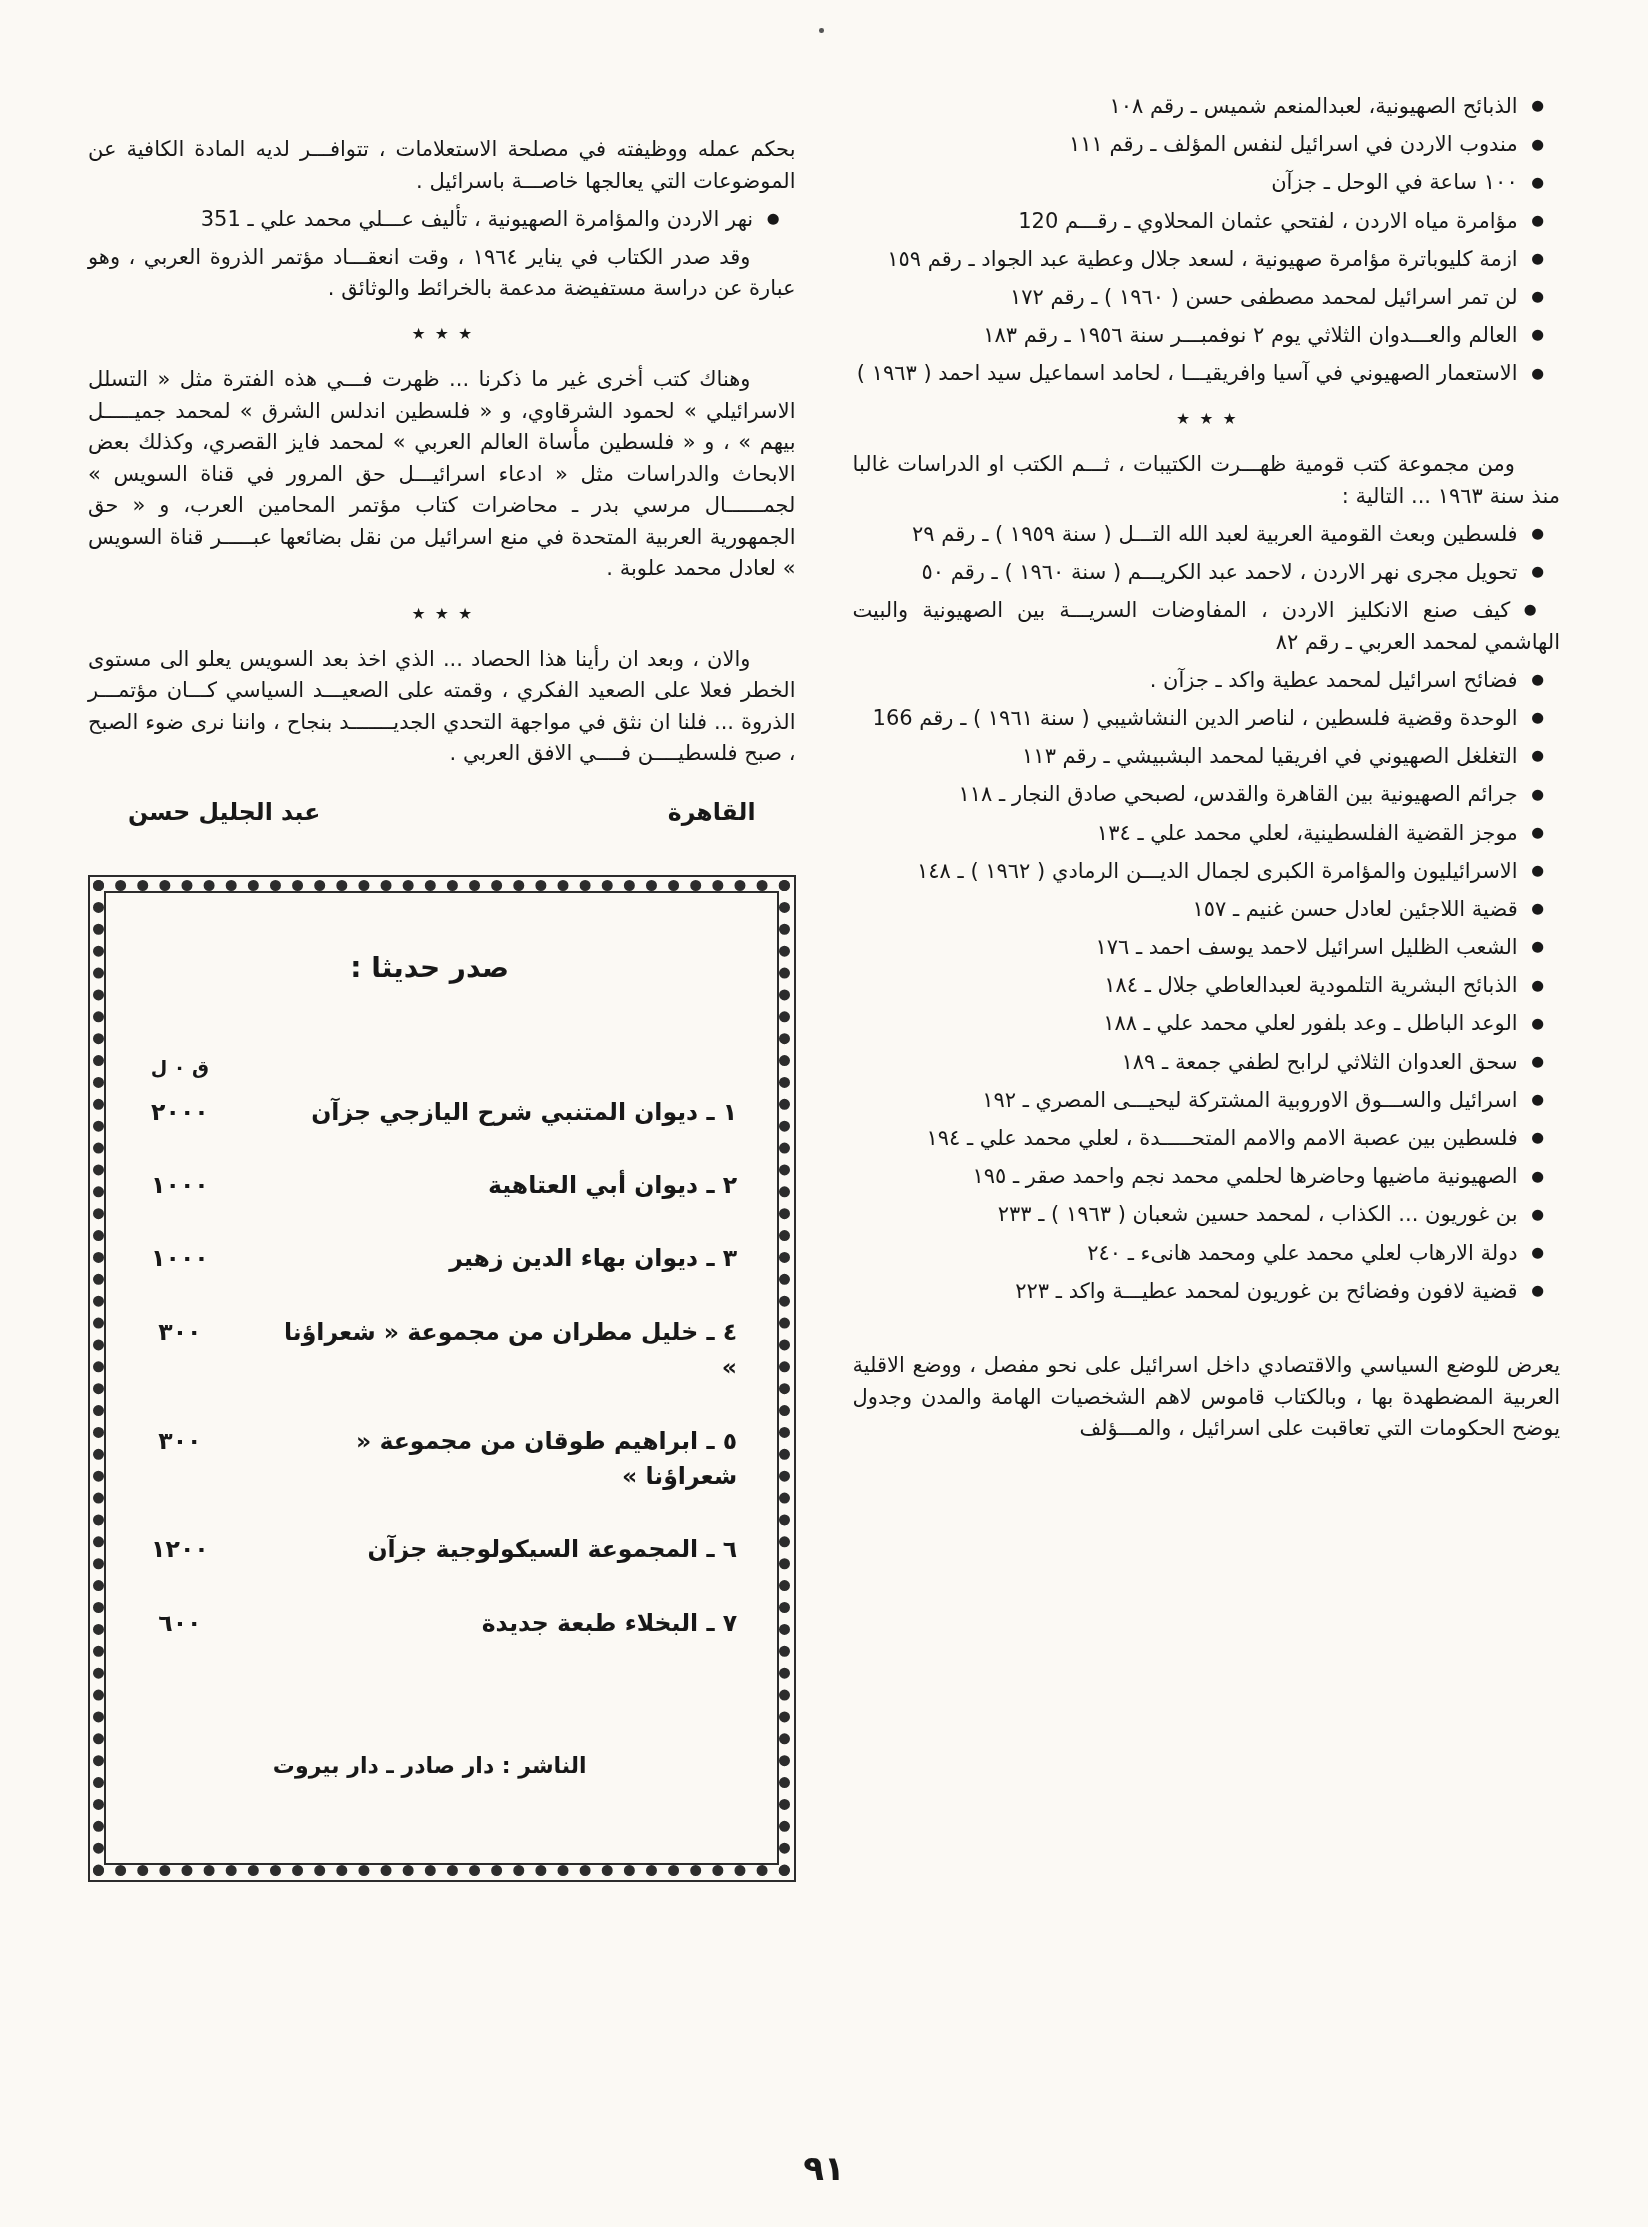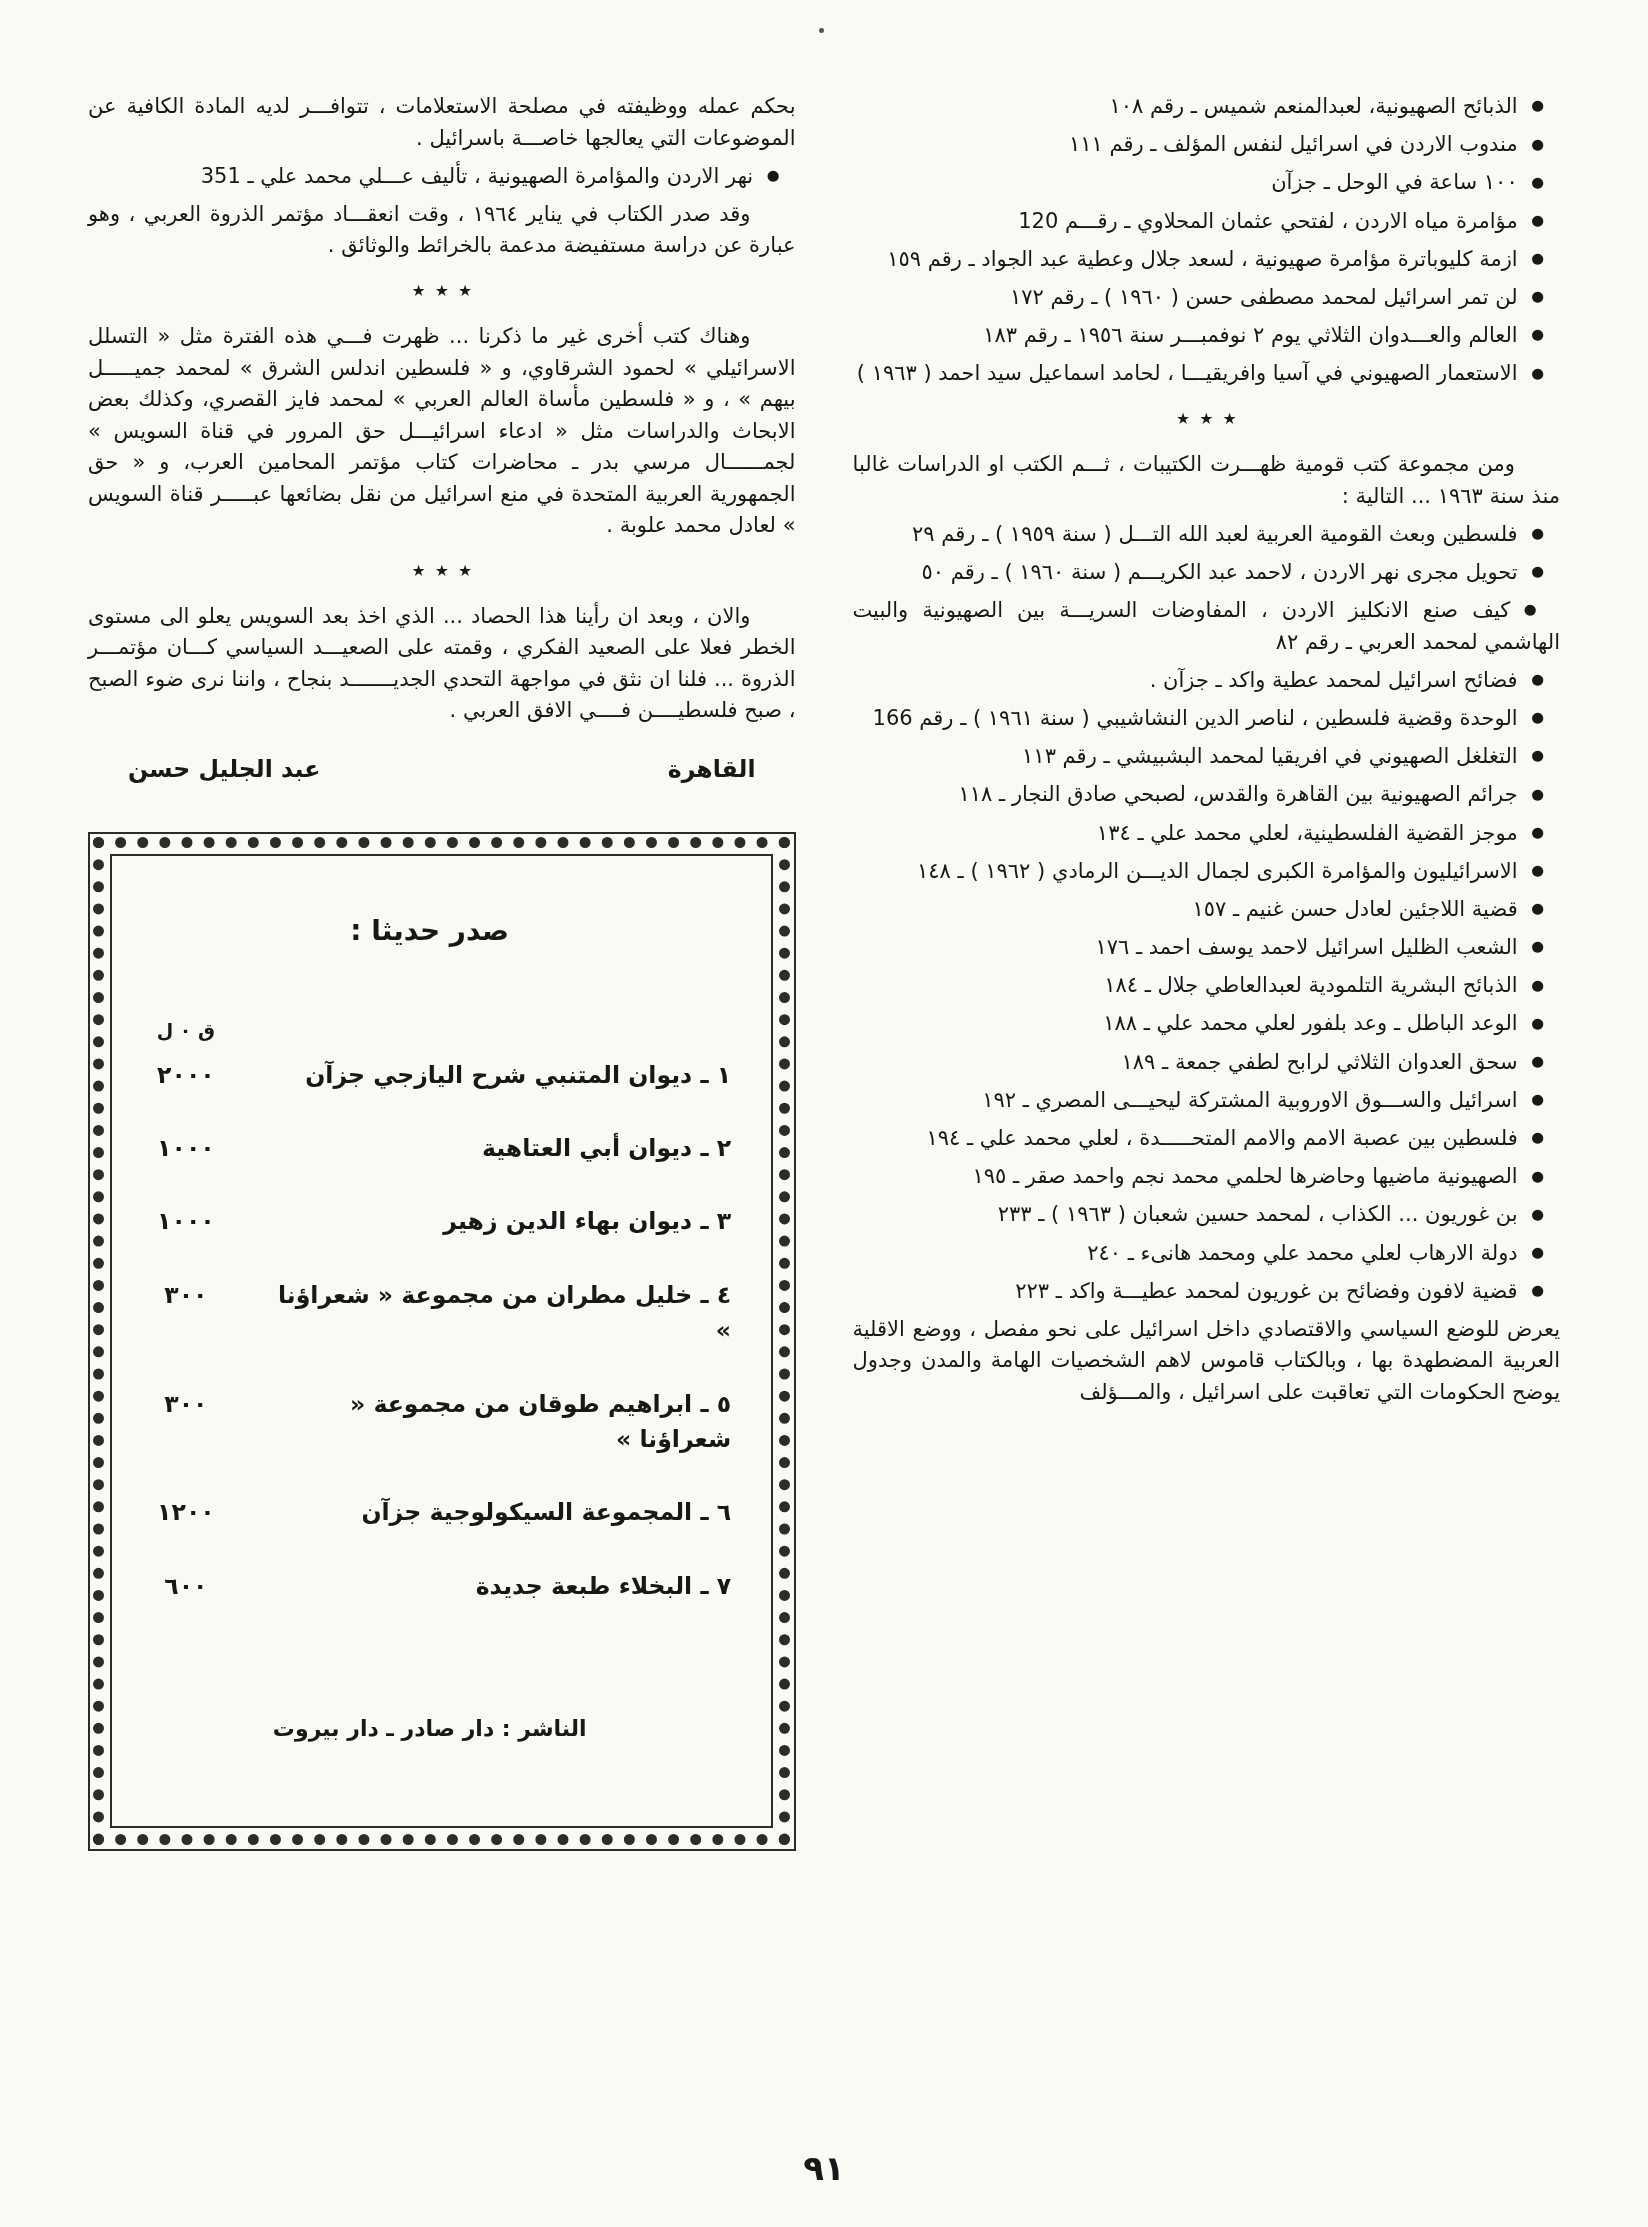--- a/index.html
+++ b/index.html
@@ -25,21 +25,21 @@
   .blk { margin: 0 0 6.7px 0; }
   .blk-bullet { text-indent: 16px; }
   .blk-bullet::before {
     content: "●";
     font-size: 0.70em;
     margin-left: 13.5px;
     position: relative;
     top: -2.7px;
   }
   .blk-para { text-indent: 45px; }
-  .blk-cont { text-indent: 0; }
+  .blk-cont { text-indent: 0; margin-top: 43px; }
   .blk-stars {
     text-align: center;
     text-indent: 0;
     font-size: 26px;
     font-weight: bold;
     letter-spacing: 10.8px;
     margin: 9.4px 0 10.8px 0;
   }
   .signature {
     display: flex;
@@ -52,21 +52,21 @@
   
   .box-outer {
     margin-top: 37px;
     border: 2px solid #2c2c2c;
     padding: 3.4px;
     background: #fbf9f4;
   }
   .box-chain { border: 11.5px dotted #2c2c2c; }
   .box-inner {
     border: 2px solid #2c2c2c;
-    margin: 6px;
+    margin: 0;
     padding: 47px 40px 81px 16px;
   }
   .box-heading {
     text-align: center;
     font-weight: bold;
     font-size: 28px;
     margin: 6.7px 0 64px 0;
   }
   .box-row {
     display: flex;

